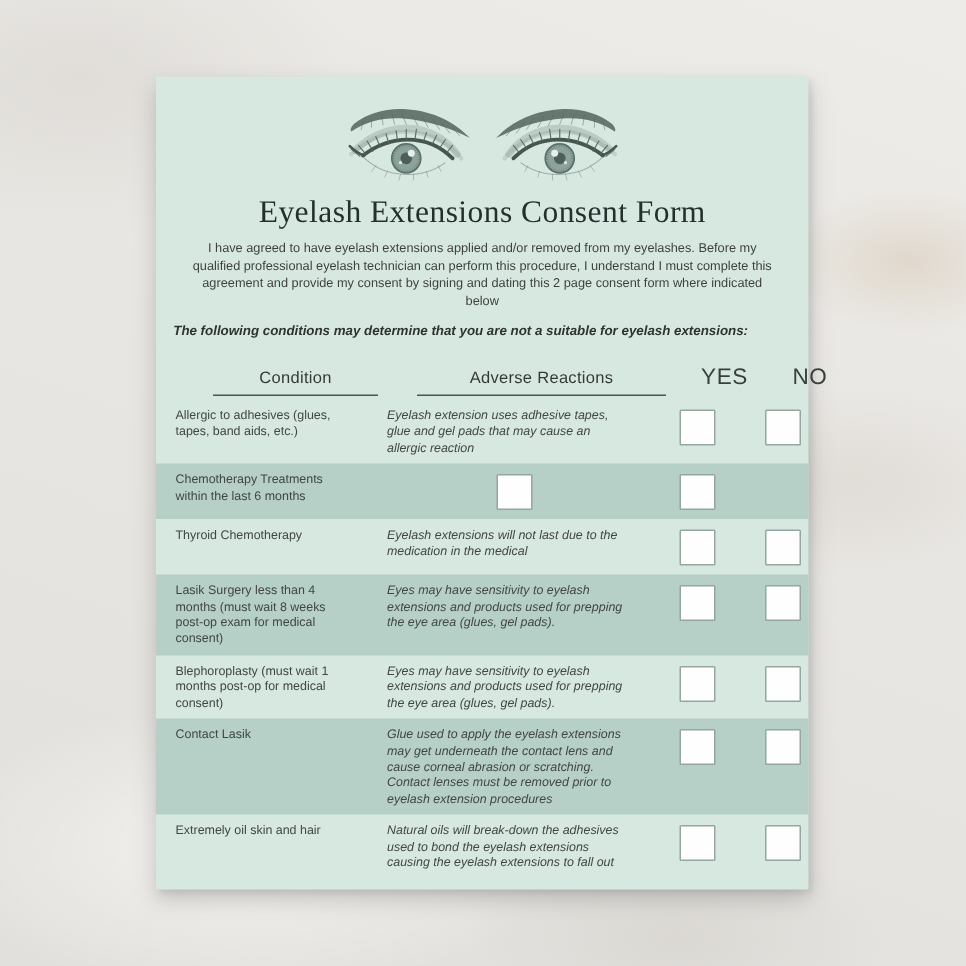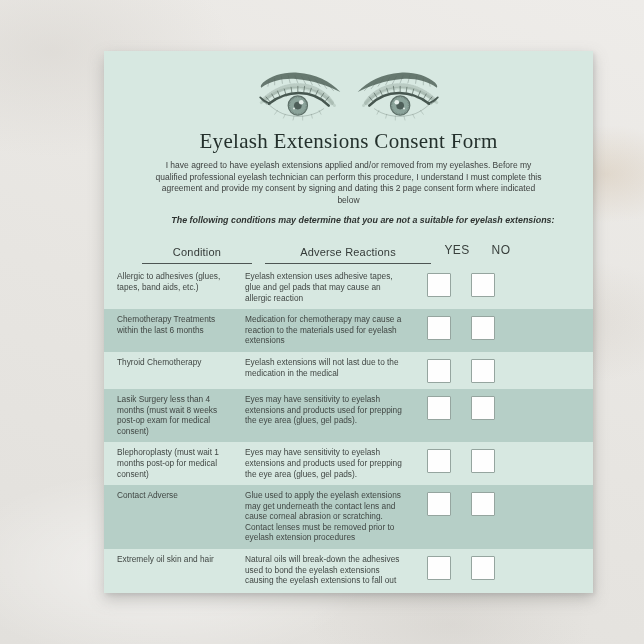--- a/index.html
+++ b/index.html
@@ -10,59 +10,59 @@
     background-image:
       radial-gradient(ellipse 120px 70px at 94% 27%, rgba(199,176,146,0.30), transparent 70%),
       radial-gradient(ellipse 180px 90px at 88% 50%, rgba(184,172,158,0.18), transparent 70%),
       radial-gradient(ellipse 300px 140px at 25% 88%, rgba(255,255,255,0.55), transparent 70%),
       radial-gradient(ellipse 260px 150px at 8% 8%, rgba(208,204,198,0.40), transparent 70%),
       radial-gradient(ellipse 200px 90px at 70% 97%, rgba(190,186,180,0.25), transparent 70%),
       linear-gradient(200deg, #eeece9 0%, #e7e5e1 55%, #e2e0dc 100%);
     position:relative;
   }
   .card {
-    position:absolute; left:104px; top:51px; width:489px; height:542px;
+    position:absolute; left:104px; top:51px; width:435px; height:542px;
     background:#d7e8e1;
     box-shadow:0 6px 14px rgba(110,110,105,0.35), 2px 2px 4px rgba(0,0,0,0.08);
   }
   .eyes { display:block; margin:9px auto 0; width:222px; height:68px; }
   .title {
     margin-top:1px; text-align:center;
     font-family:"Liberation Serif", serif;
     font-size:21px; font-weight:500; color:#24302c; letter-spacing:0.3px;
   }
   .intro {
     width:392px; margin:6px auto 0; text-align:center;
     font-size:8.5px; line-height:11.6px; color:#3d403f;
   }
   .note {
-    margin:9px auto 0; width:412px; text-align:right;
+    margin:9px auto 0; width:412px; text-align:left;
     font-size:8.9px; font-style:italic; font-weight:bold; color:#2e3331;
   }
   .table { margin-top:12px; }
   .hdr-row, .row {
     display:grid;
     grid-template-columns:124px 170px 40px 40px;
-    column-gap:4px;
+    column-gap:17px;
     padding:5px 0 6px 31px;
   }
   .hdr-row { padding-bottom:2px; }
   .hdr-cell { text-align:center; }
   .hdr-underline {
     display:inline-block; font-size:11px; color:#343a38; letter-spacing:0.2px;
     border-bottom:1px solid #4d5553; padding-bottom:5px;
   }
   .hdr-cell.cond .hdr-underline { width:110px; }
   .hdr-cell.adv  .hdr-underline { width:166px; }
-  .hdr-yesno { text-align:center; font-size:12px; font-weight:500; color:#383f3c; padding-top:1px; letter-spacing:0.4px; }
+  .hdr-yesno { text-align:center; font-size:15px; font-weight:500; color:#383f3c; padding-top:1px; letter-spacing:0.4px; }
   .row { align-items:start;padding-left:13px; }
   .row.shaded { background:#b6cfc7; }
   .cell { font-size:8.3px; line-height:10.6px; color:#414744; }
   .cell.cond { padding-right:10px; }
-  .cell.reac { padding-right:6px; }
+  .cell.reac { padding-right:6px;font-style:italic; }
   .checkbox {
     width:24px; height:24px; margin:2px auto 0;
     background:#fefefe; border:1px solid #95a59f; border-radius:1px;
     cursor:pointer;
   }
 </style>
 </head>
 <body>
 
 <div class="card">
@@ -150,21 +150,20 @@
     <div class="cell reac">Eyelash extension uses adhesive tapes, glue and gel pads that may cause an allergic reaction</div>
     <div>
             <div class="checkbox"></div>
           </div>
     <div>
             <div class="checkbox"></div>
           </div>
   </div>
         <div class="row shaded">
     <div class="cell cond">Chemotherapy Treatments within the last 6 months</div>
-    <div class="cell reac">Medication for chemotherapy may cause a reaction to the materials used for eyelash extensions</div>
     <div>
             <div class="checkbox"></div>
           </div>
     <div>
             <div class="checkbox"></div>
           </div>
   </div>
         <div class="row">
     <div class="cell cond">Thyroid Chemotherapy</div>
     <div class="cell reac">Eyelash extensions will not last due to the medication in the medical</div>
@@ -189,21 +188,21 @@
     <div class="cell cond">Blephoroplasty  (must wait 1 months post-op for medical consent)</div>
     <div class="cell reac">Eyes may have sensitivity to eyelash extensions and products used for prepping the eye area (glues, gel pads).</div>
     <div>
             <div class="checkbox"></div>
           </div>
     <div>
             <div class="checkbox"></div>
           </div>
   </div>
         <div class="row shaded">
-    <div class="cell cond">Contact Adverse</div>
+    <div class="cell cond">Contact Lasik</div>
     <div class="cell reac">Glue used to apply the eyelash extensions may get underneath the contact lens and cause corneal abrasion or scratching. Contact lenses must be removed prior to eyelash extension procedures</div>
     <div>
             <div class="checkbox"></div>
           </div>
     <div>
             <div class="checkbox"></div>
           </div>
   </div>
         <div class="row">
     <div class="cell cond">Extremely oil skin and hair</div>

